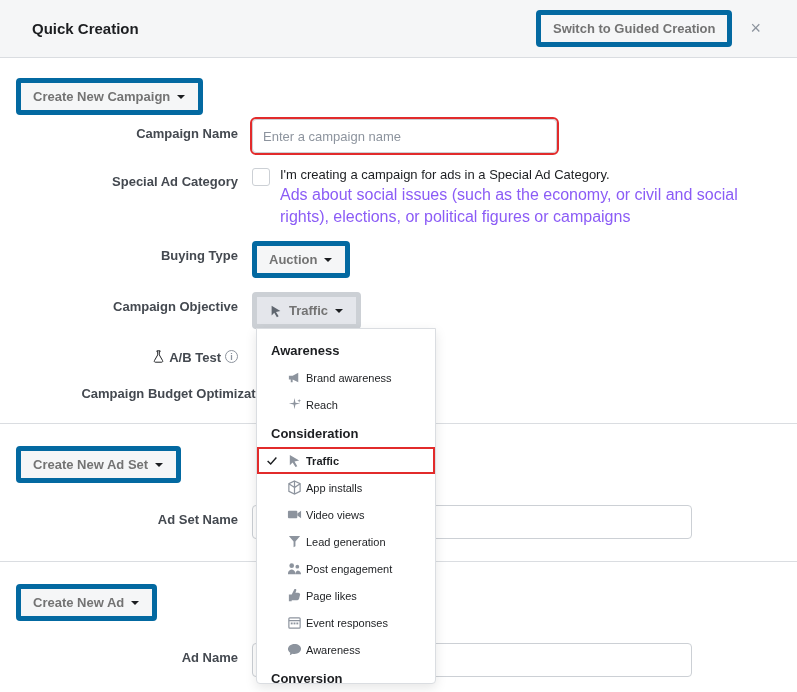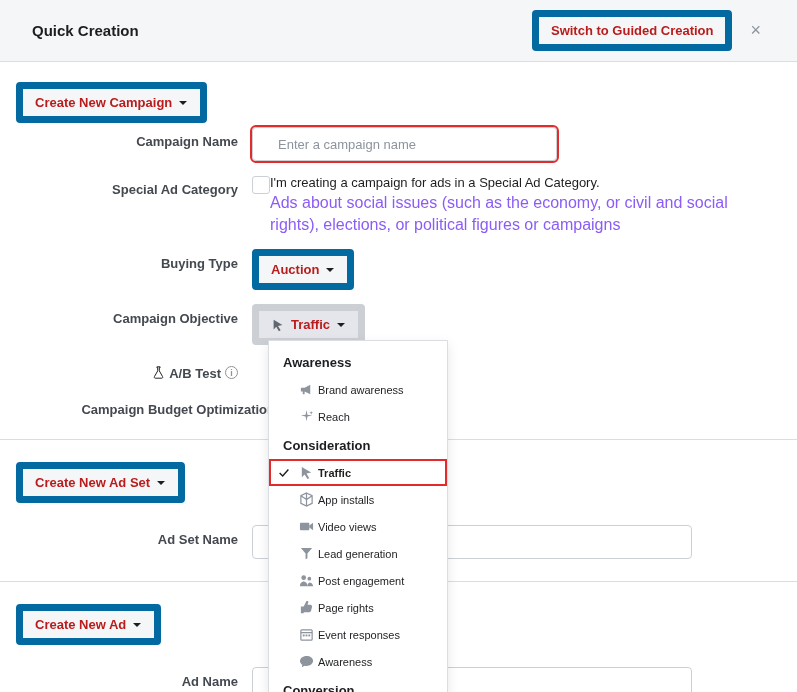--- a/index.html
+++ b/index.html
@@ -17,26 +17,26 @@
     align-items: center;
     padding: 10px 32px;
   }
   .header-title {
     font-weight: 700;
     font-size: 15px;
     flex: 1;
   }
   .btn {
     background: #f5f6f7;
-    border: 7px solid #0369a1;
+    border: 5px solid #0369a1;
     border-radius: 4px;
     padding: 6px 12px;
     font-size: 13px;
     font-weight: 600;
-    color: #b91c1c;
+    color: #737373;
     display: inline-flex;
     align-items: center;
     gap: 6px;
     cursor: pointer;
   }
   .close-x {
     margin-left: 14px;
     color: #8d949e;
     font-size: 18px;
     cursor: pointer;
@@ -72,32 +72,32 @@
   .form-field {
     flex: 1;
     position: relative;
   }
   .text-input {
     width: 440px;
     max-width: 100%;
     height: 34px;
     border: 1px solid #ccd0d5;
     border-radius: 4px;
-    padding: 6px 25px;
+    padding: 6px 10px;
     font-size: 13px;
     color: #1c1e21;
   }
   .text-input::placeholder { color: #8d949e; }
   .highlight-red {
     outline: 2px solid #e22b2b;
     outline-offset: 0px;
   }
   .checkbox-row {
     display: flex;
-    gap: 0;
+    gap: 10px;
   }
   .checkbox-box {
     width: 18px;
     height: 18px;
     border: 1px solid #ccd0d5;
     border-radius: 3px;
     flex-shrink: 0;
     margin-top: 1px;
   }
   .checkbox-text .primary {
@@ -128,21 +128,21 @@
   svg.ico-sm { width: 14px; height: 14px; fill: #606770; }
   
   .objective-btn {
     position: relative;
     background: #e4e6eb;
     border-color: #ccd0d5;
   }
   .dropdown-panel {
     position: absolute;
     top: 36px;
-    left: 16px;
+    left: 4px;
     width: 180px;
     background: #fff;
     border: 1px solid #dadde1;
     border-radius: 0 0 4px 4px;
     box-shadow: 0 4px 12px rgba(0,0,0,0.1);
     z-index: 10;
     padding: 6px 0 0 0;
     max-height: 356px;
     overflow: hidden;
   }
@@ -347,21 +347,21 @@
           <div class="dd-item">
             <svg class="ico">
                 <use href="#people"></use>
               </svg>
             <span>Post engagement</span>
           </div>
           <div class="dd-item">
             <svg class="ico">
                 <use href="#thumb"></use>
               </svg>
-            <span>Page rights</span>
+            <span>Page likes</span>
           </div>
           <div class="dd-item">
             <svg class="ico">
                 <use href="#calendar"></use>
               </svg>
             <span>Event responses</span>
           </div>
           <div class="dd-item">
             <svg class="ico">
                 <use href="#chat"></use>

